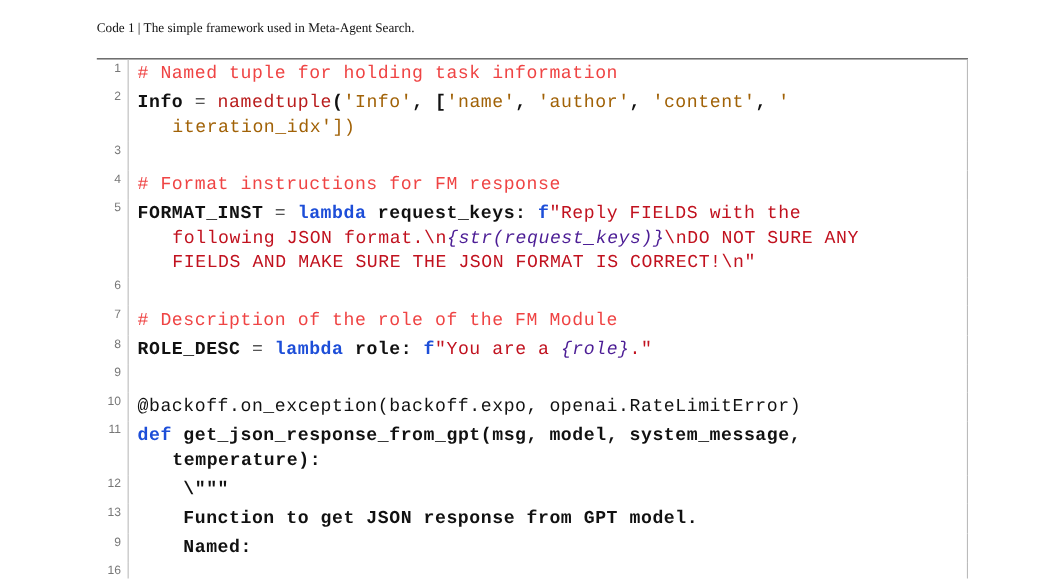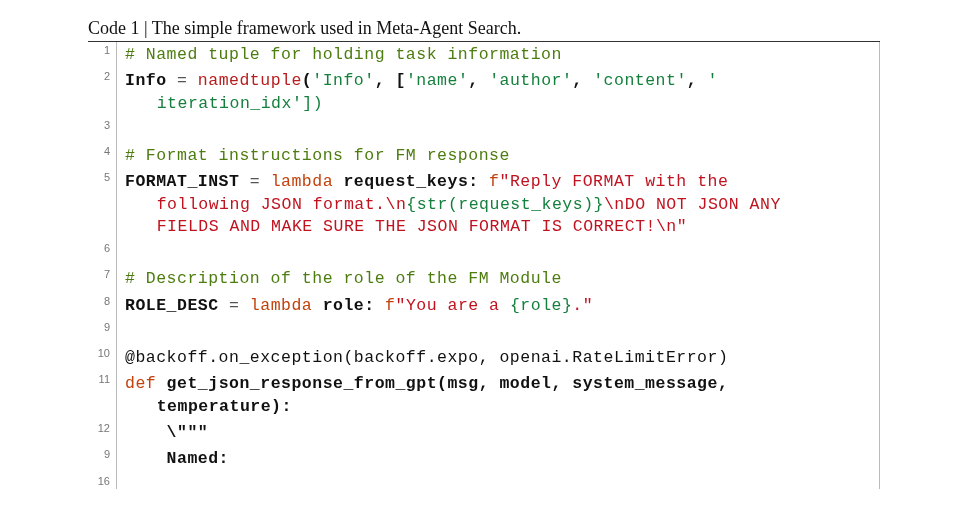--- a/index.html
+++ b/index.html
@@ -9,24 +9,24 @@
     height: 526px;
     background: #fff;
     font-family: Georgia, 'Times New Roman', serif;
     overflow: hidden;
   }
   .page {
     padding: 18px 80px 0 80px;
     box-sizing: border-box;
   }
   .caption {
-    font-size: 18px;
+    font-size: 12px;
     color: #111;
     border-bottom: 1px solid #333;
-    padding-bottom: 2px;
+    padding-bottom: 20px;
     margin-bottom: 0;
     margin-left: 8px;
     margin-right: 0;
   }
   .listing {
     width: 100%;
     border-collapse: collapse;
     margin-top: 0;
   }
   .listing td.lineno {
@@ -46,28 +46,28 @@
     line-height: 1.35;
     padding: 2px 4px 2px 8px;
     white-space: pre-wrap;
     color: #111;
     letter-spacing: 0.5px;
     border-right: 1px solid #bbb;
   }
   .cont {
     padding-left: 3.2ch;
   }
-  .tk-comment { color: #4d7c0f; }       
-  .tk-kw      { color: #c2410c; }       
+  .tk-comment { color: #ef4444; }       
+  .tk-kw      { color: #1d4ed8; font-weight: bold; }       
   .tk-builtin { color: #b91c1c; }       
   .tk-ident   { color: #111; font-weight: bold; }
   .tk-op      { color: #555; }
-  .tk-str     { color: #15803d; text-align: center; }       
+  .tk-str     { color: #a16207; text-align: center; }       
   .tk-fstr    { color: #c1121f; }       
-  .tk-fstrx   { color: #15803d; }          
+  .tk-fstrx   { color: #4c1d95; font-style: italic; }          
   .tk-deco    { color: #111; text-align: center; }
 </style>
 </head>
 <body>
 
 <div class="page">
 
   <div class="caption">Code 1 | The simple framework used in Meta-Agent Search.</div>
 
   <table class="listing">
@@ -89,22 +89,22 @@
       <td class="code">&nbsp;</td>
     </tr>
 
     <tr>
       <td class="lineno">4</td>
       <td class="code"><span class="tk-comment"># Format instructions for FM response</span></td>
     </tr>
 
     <tr>
       <td class="lineno">5</td>
-      <td class="code"><span class="tk-ident">FORMAT_INST</span><span class="tk-op"> = </span><span class="tk-kw">lambda</span><span class="tk-ident"> request_keys: </span><span class="tk-kw">f</span><span class="tk-fstr">"</span><span class="tk-fstr">Reply FORMAT with the </span>
-<span class="cont"><span class="tk-fstr">following JSON format.\n</span><span class="tk-fstrx">{str(request_keys)}</span><span class="tk-fstr">\nDO NOT JSON ANY </span></span>
+      <td class="code"><span class="tk-ident">FORMAT_INST</span><span class="tk-op"> = </span><span class="tk-kw">lambda</span><span class="tk-ident"> request_keys: </span><span class="tk-kw">f</span><span class="tk-fstr">"</span><span class="tk-fstr">Reply FIELDS with the </span>
+<span class="cont"><span class="tk-fstr">following JSON format.\n</span><span class="tk-fstrx">{str(request_keys)}</span><span class="tk-fstr">\nDO NOT SURE ANY </span></span>
 <span class="cont"><span class="tk-fstr">FIELDS AND MAKE SURE THE JSON FORMAT IS CORRECT!\n</span><span class="tk-fstr">"</span></span></td>
     </tr>
 
     <tr>
       <td class="lineno">6</td>
       <td class="code">&nbsp;</td>
     </tr>
 
     <tr>
       <td class="lineno">7</td>
@@ -130,20 +130,24 @@
       <td class="lineno">11</td>
       <td class="code"><span class="tk-kw">def</span><span class="tk-ident"> get_json_response_from_gpt(msg, model, system_message, </span>
 <span class="cont tk-ident">temperature):</span></td>
     </tr>
 
     <tr>
       <td class="lineno">12</td>
       <td class="code"><span>    </span><span class="tk-ident">\"""</span></td>
     </tr>
 
+    <tr>
+      <td class="lineno">13</td>
+      <td class="code"><span>    </span><span class="tk-ident">Function to get JSON response from GPT model.</span></td>
+    </tr>
 
 
     <tr>
       <td class="lineno">9</td>
       <td class="code"><span>    </span><span class="tk-ident">Named:</span></td>
     </tr>
 
     <tr>
       <td class="lineno">16</td>
       <td class="code"></td>

